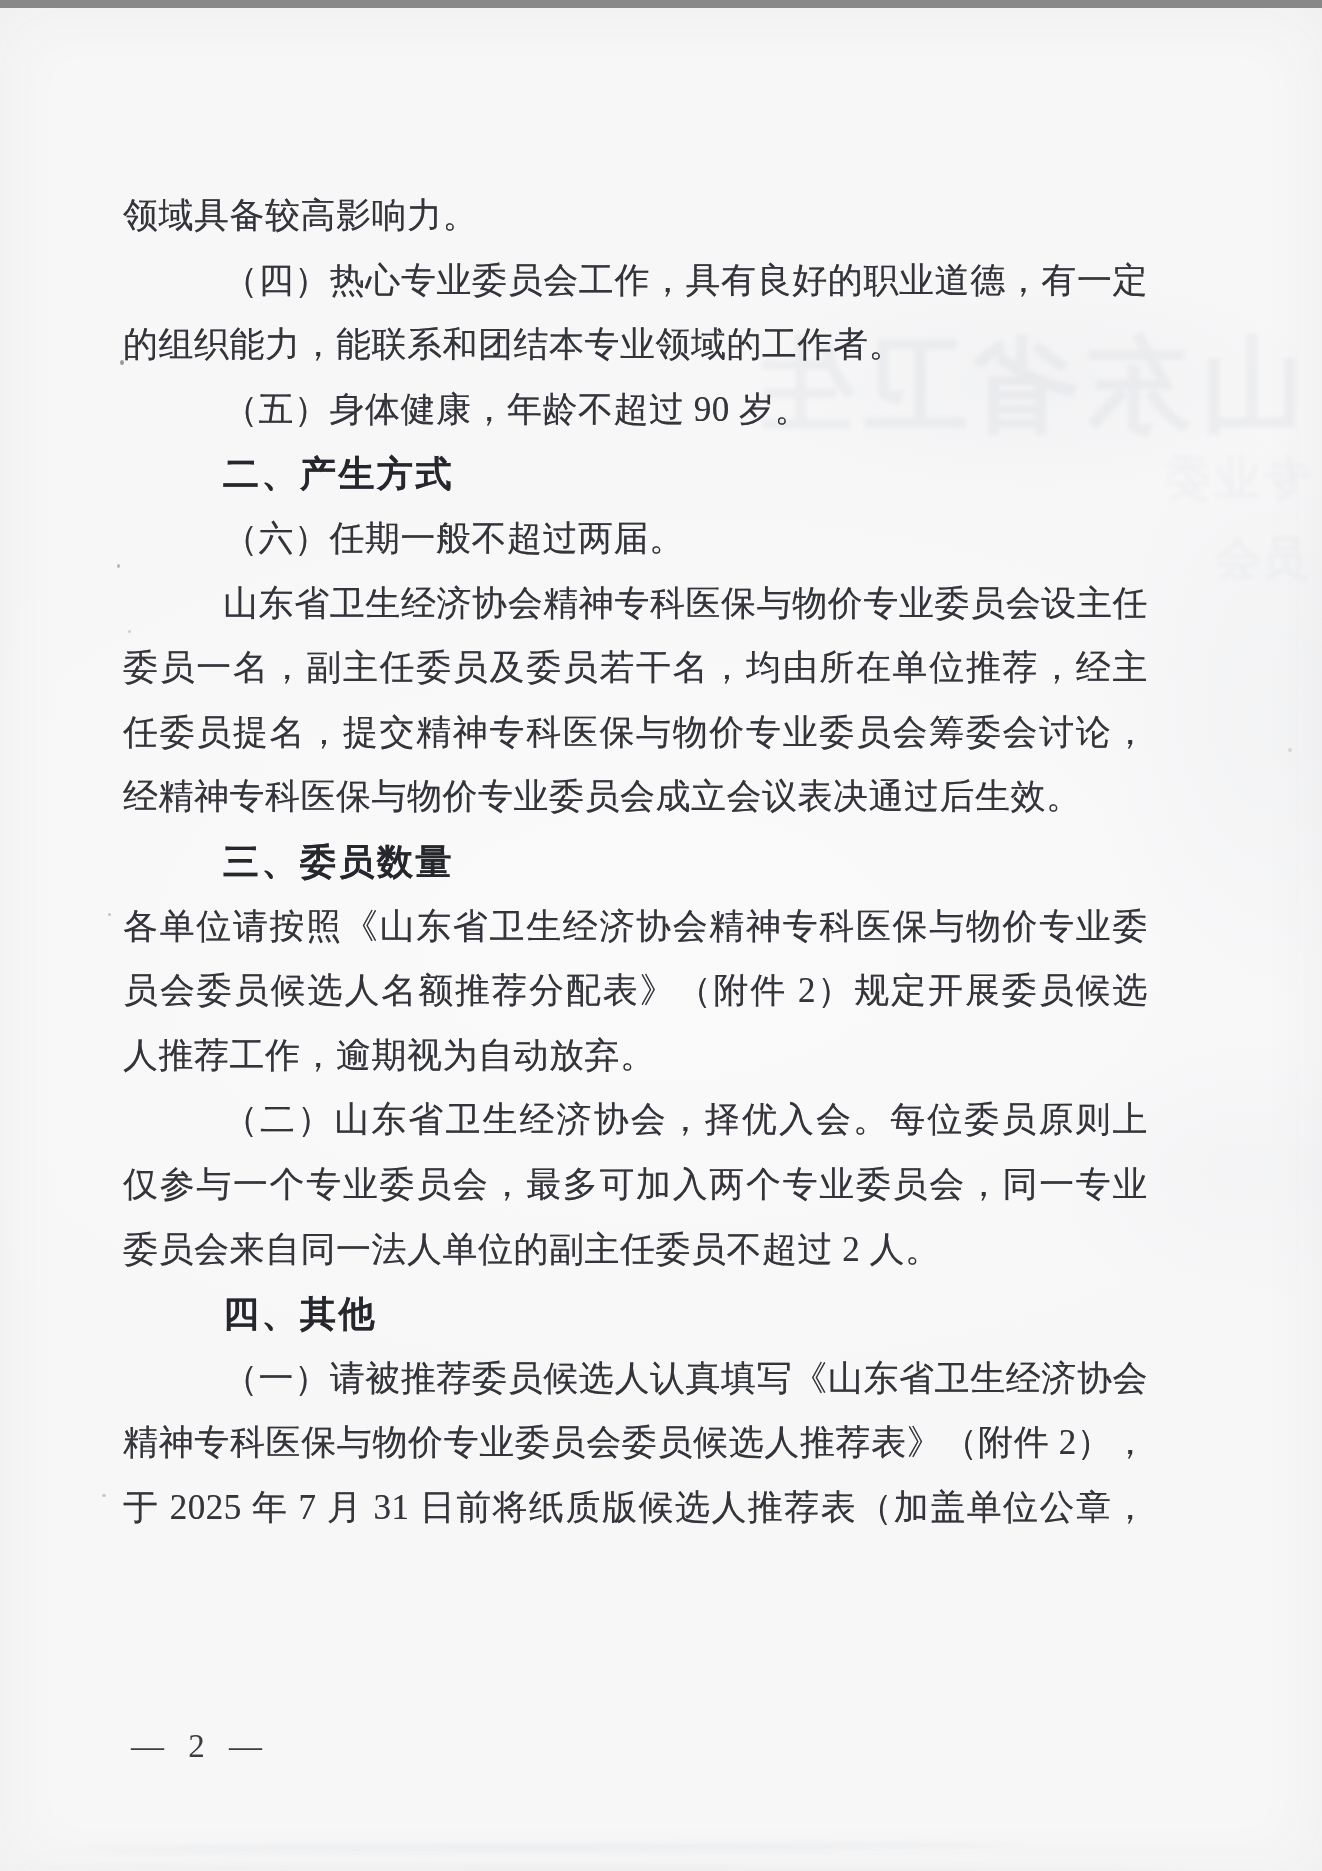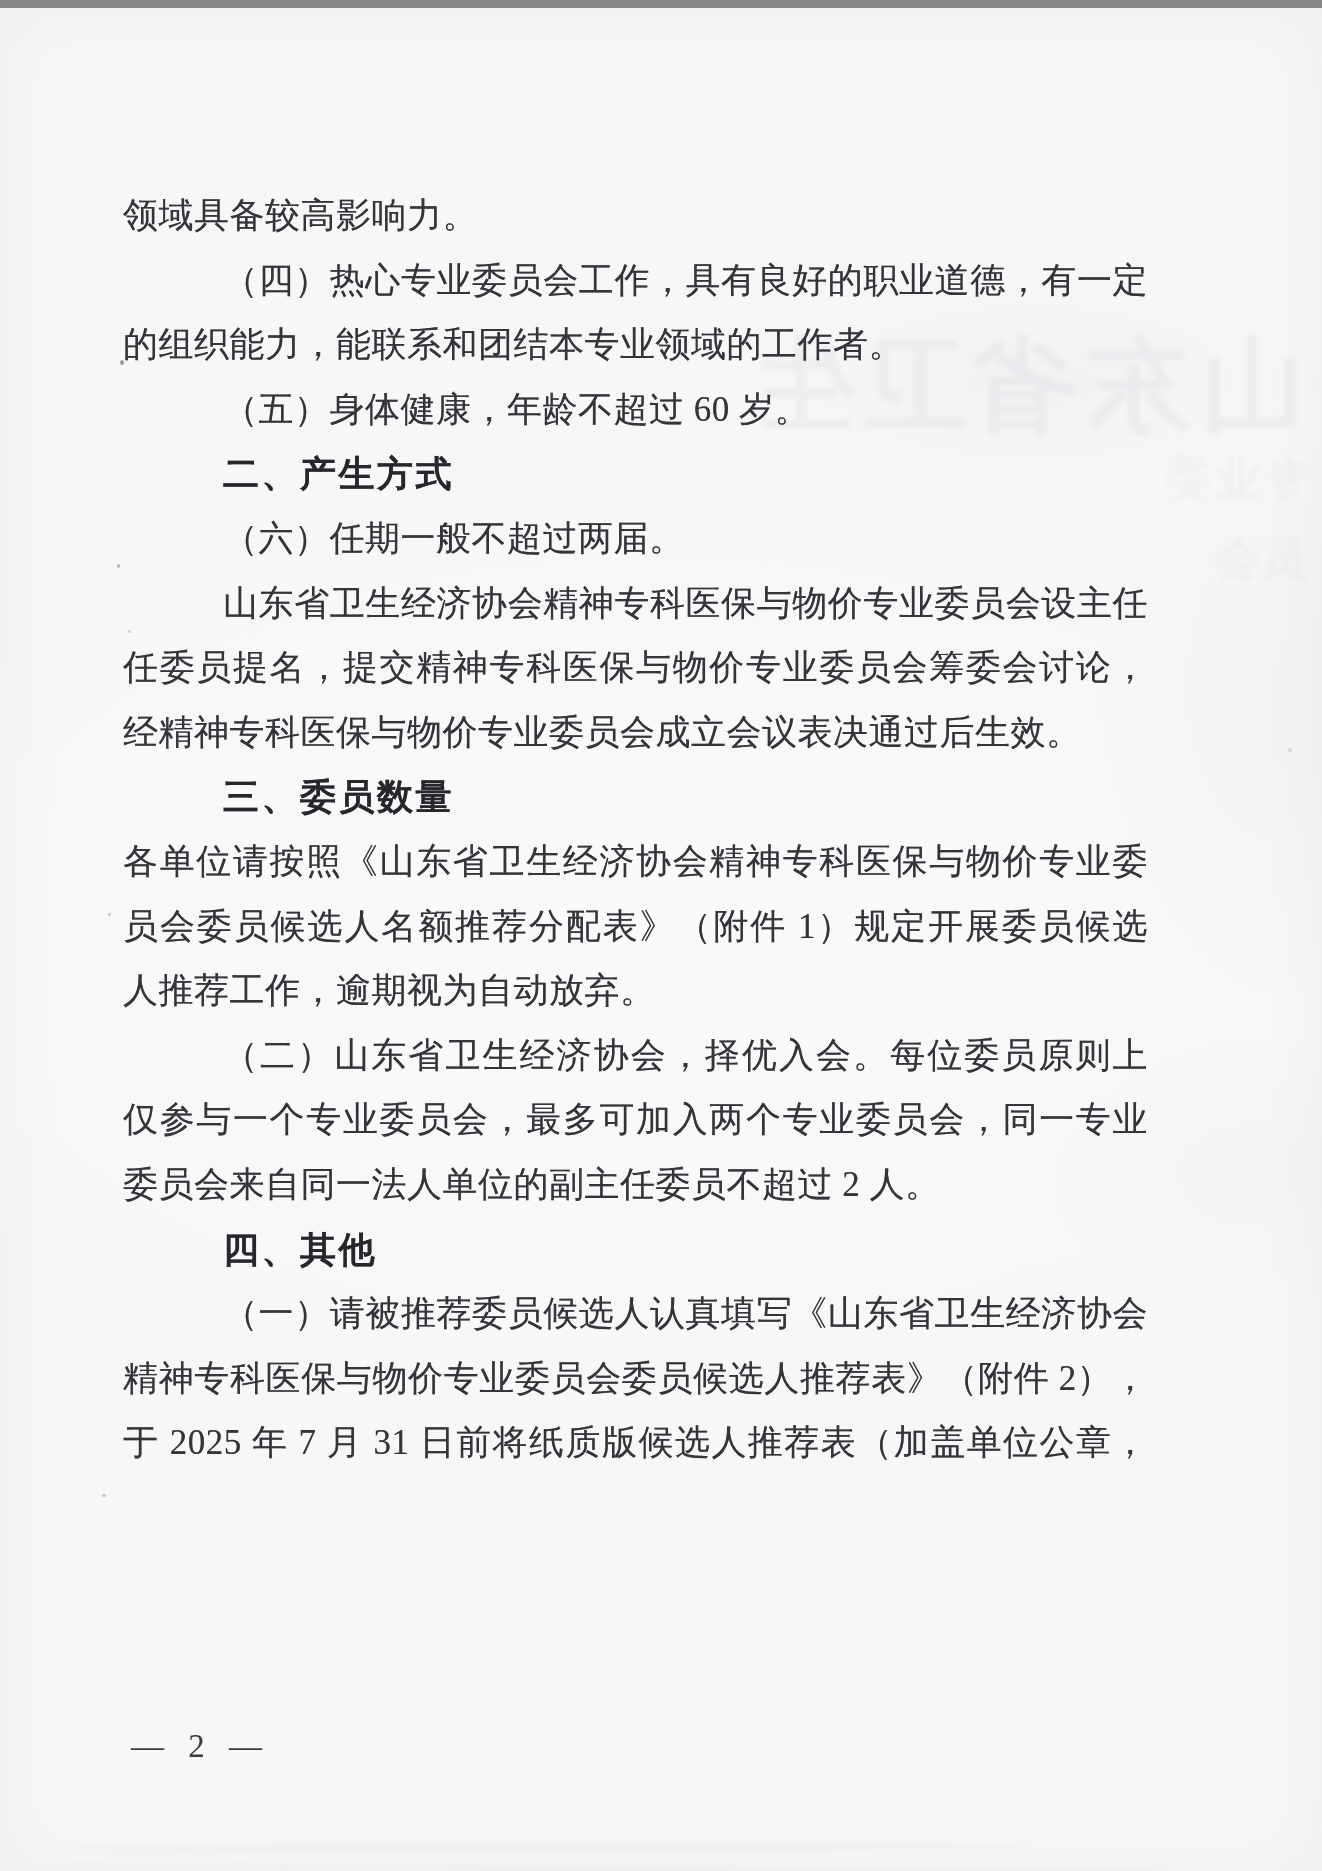--- a/index.html
+++ b/index.html
@@ -98,29 +98,30 @@
   <div class="speck p2"></div>
   <div class="speck p3"></div>
   <div class="speck p4"></div>
   <div class="speck p5"></div>
   <div class="speck p6"></div>
 
   <div class="content">
       <div class="line">领域具备较高影响力。</div>
       <div class="line indent justify">（四）热心专业委员会工作，具有良好的职业道德，有一定</div>
       <div class="line">的组织能力，能联系和团结本专业领域的工作者。</div>
-      <div class="line indent">（五）身体健康，年龄不超过 60 岁。</div>
+      <div class="line indent">（五）身体健康，年龄不超过 90 岁。</div>
       <div class="line heading indent">二、产生方式</div>
       <div class="line indent">（六）任期一般不超过两届。</div>
       <div class="line indent justify">山东省卫生经济协会精神专科医保与物价专业委员会设主任</div>
+      <div class="line justify">委员一名，副主任委员及委员若干名，均由所在单位推荐，经主</div>
       <div class="line justify">任委员提名，提交精神专科医保与物价专业委员会筹委会讨论，</div>
       <div class="line">经精神专科医保与物价专业委员会成立会议表决通过后生效。</div>
       <div class="line heading indent">三、委员数量</div>
       <div class="line justify">各单位请按照《山东省卫生经济协会精神专科医保与物价专业委</div>
-      <div class="line justify">员会委员候选人名额推荐分配表》（附件 1）规定开展委员候选</div>
+      <div class="line justify">员会委员候选人名额推荐分配表》（附件 2）规定开展委员候选</div>
       <div class="line">人推荐工作，逾期视为自动放弃。</div>
       <div class="line indent justify">（二）山东省卫生经济协会，择优入会。每位委员原则上</div>
       <div class="line justify">仅参与一个专业委员会，最多可加入两个专业委员会，同一专业</div>
       <div class="line">委员会来自同一法人单位的副主任委员不超过 2 人。</div>
       <div class="line heading indent">四、其他</div>
       <div class="line indent justify">（一）请被推荐委员候选人认真填写《山东省卫生经济协会</div>
       <div class="line justify">精神专科医保与物价专业委员会委员候选人推荐表》（附件 2），</div>
       <div class="line justify">于 2025 年 7 月 31 日前将纸质版候选人推荐表（加盖单位公章，</div>
     </div>
 

